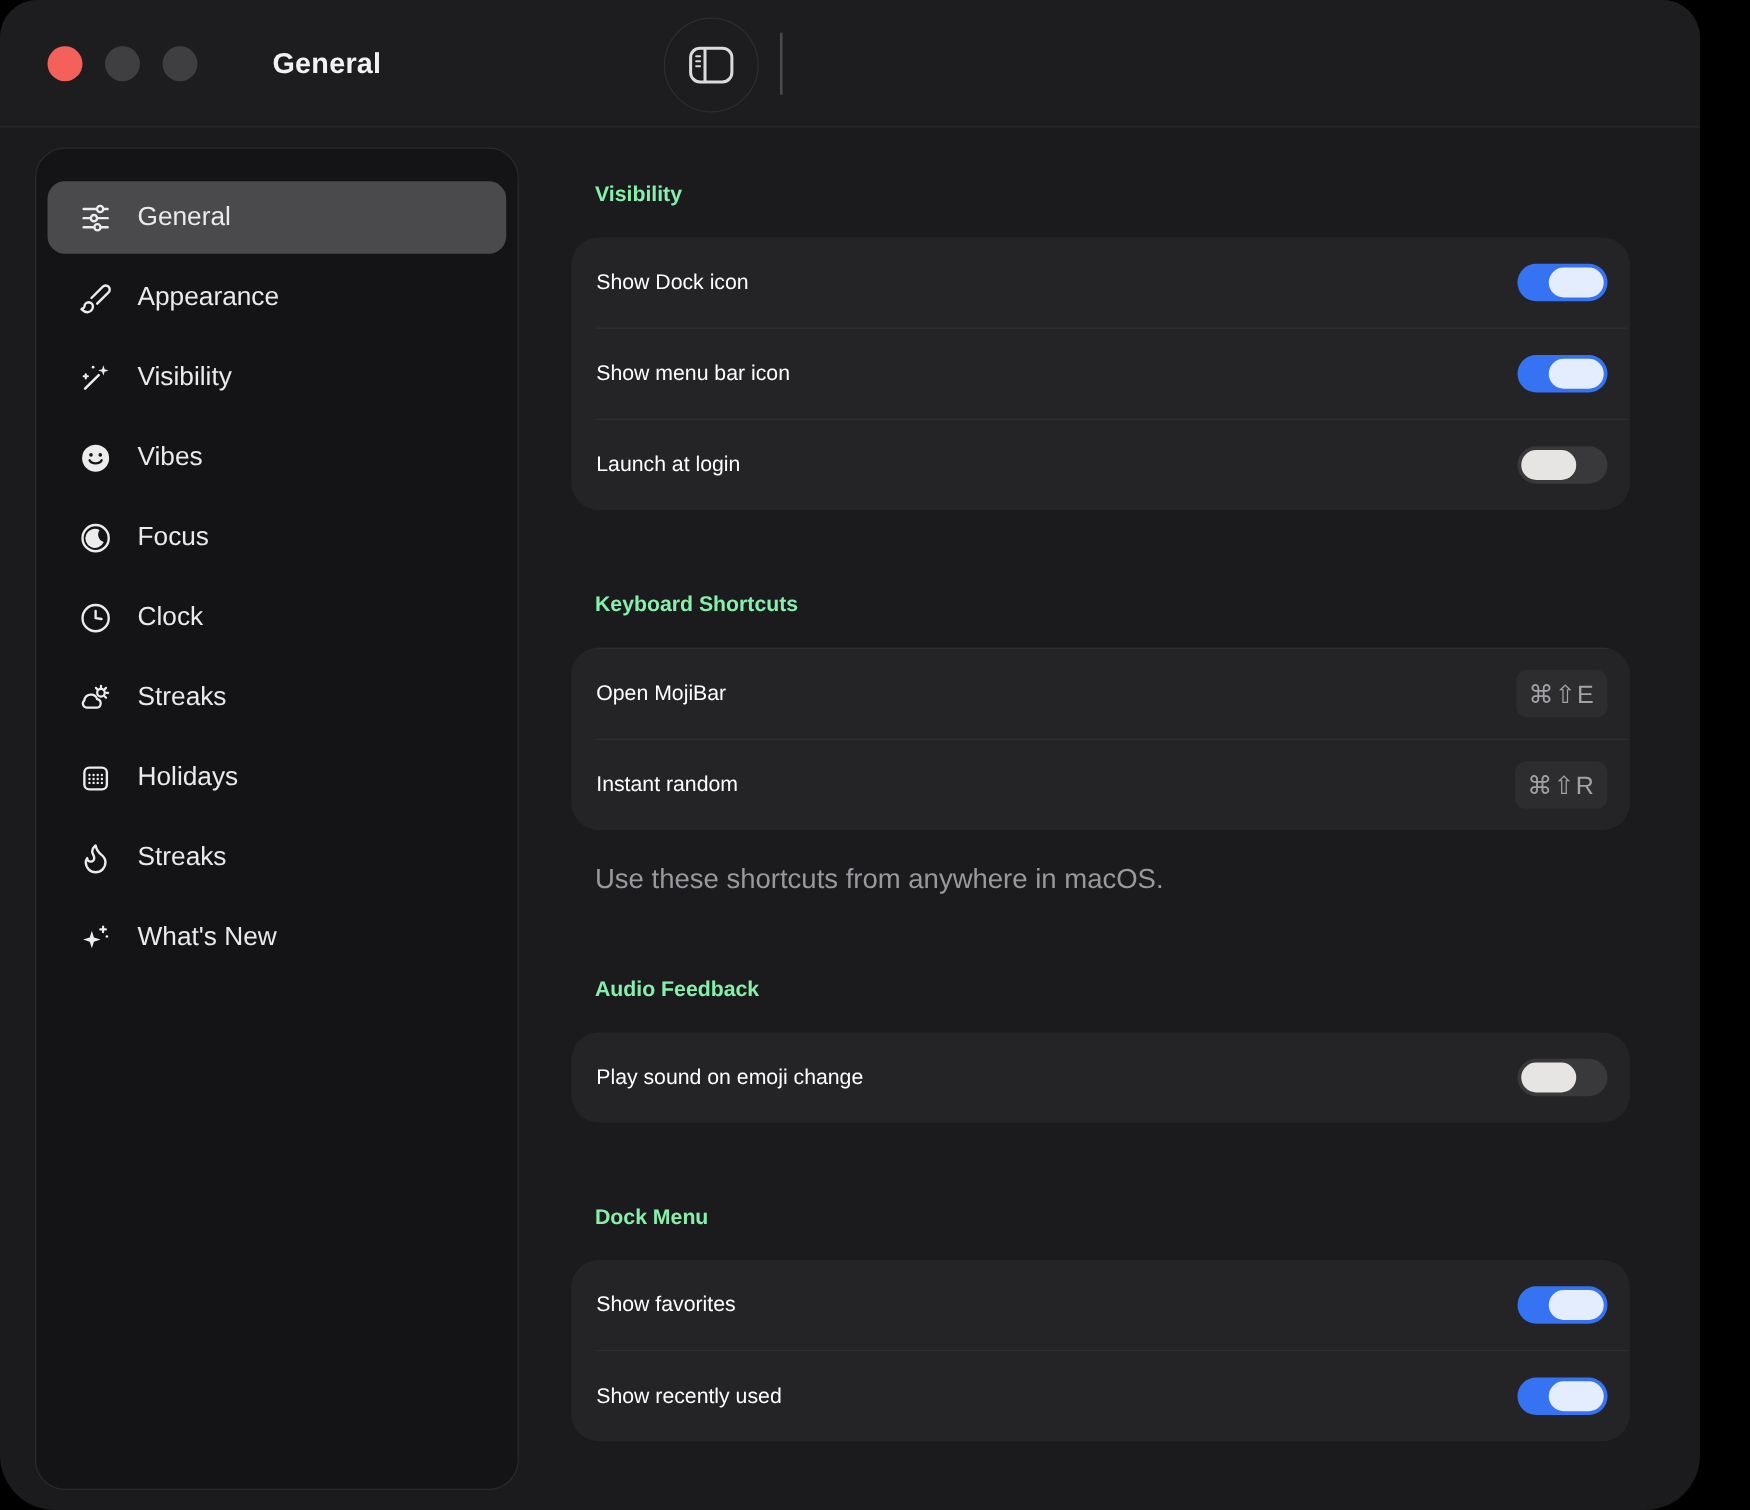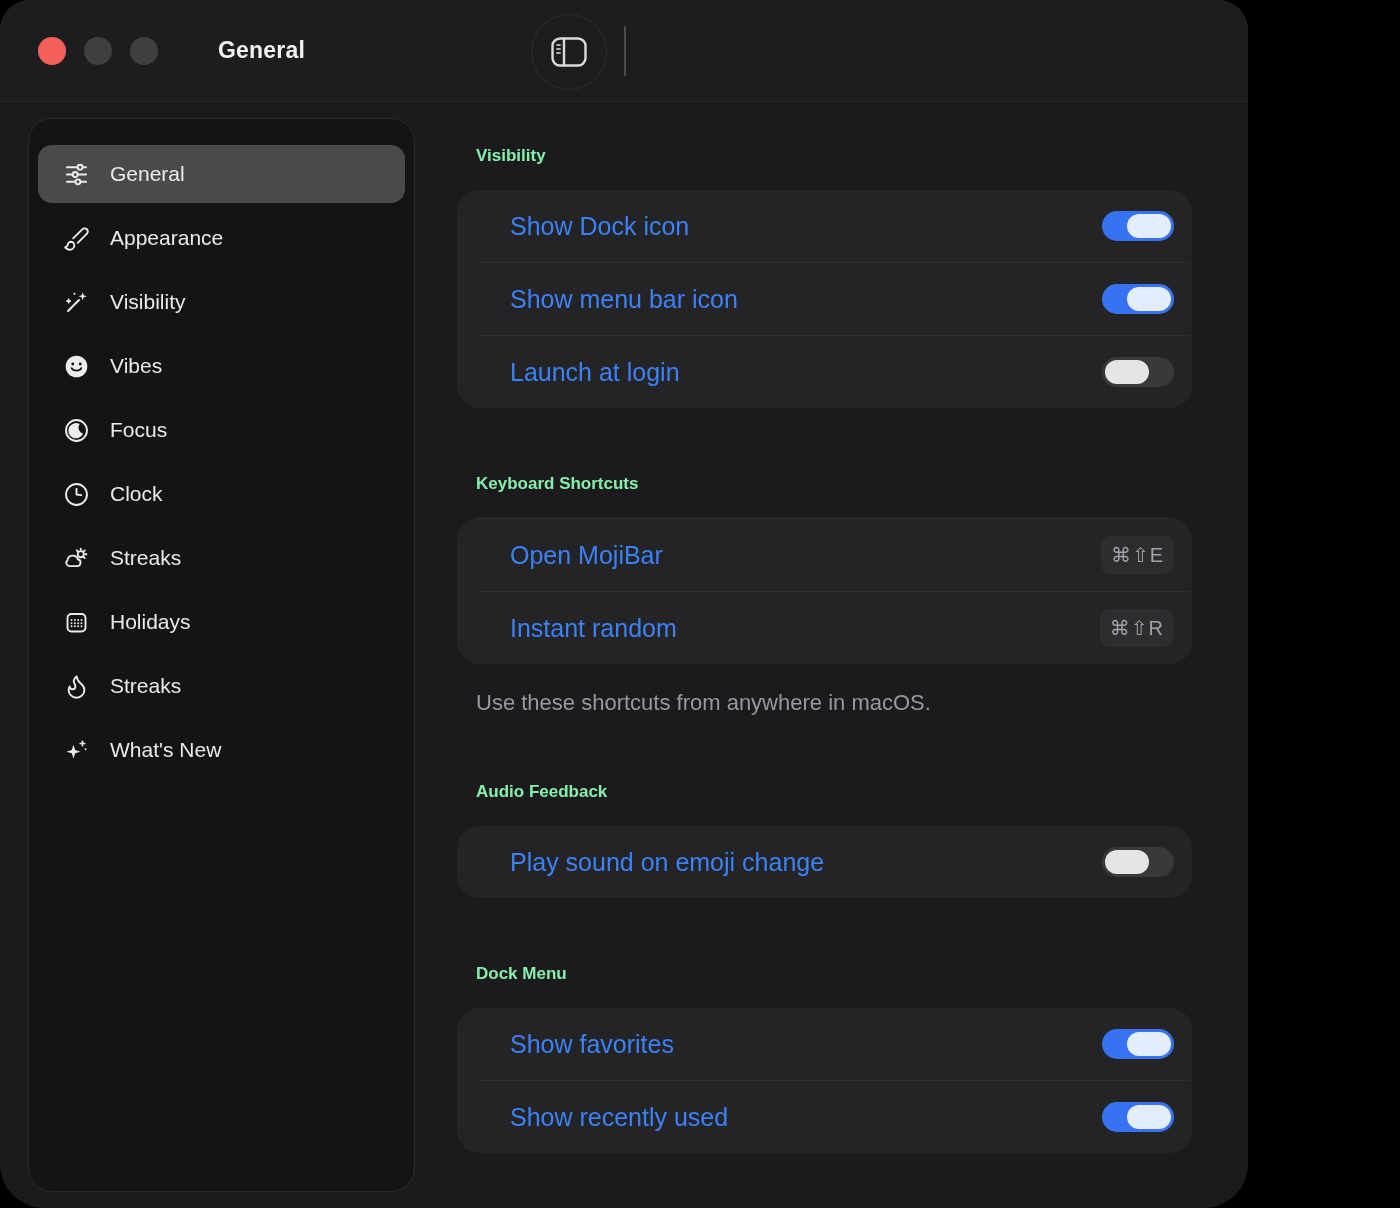--- a/index.html
+++ b/index.html
@@ -1,19 +1,19 @@
 <!DOCTYPE html>
 <html><head>
 <meta charset="utf-8">
 <style>
   * { margin:0; padding:0; box-sizing:border-box; }
   html,body { background:#000; width:1400px; height:1208px; overflow:hidden;
               font-family:"Liberation Sans","DejaVu Sans",sans-serif; }
 
-  .window{ position:relative; width:1248px; height:1208px; background:#1b1b1d;
+  .window{ position:relative; width:1360px; height:1208px; background:#1b1b1d;
            border-radius:30px 30px 44px 44px; overflow:hidden; }
 
   
   .titlebar{ position:relative; height:102px; background:#1d1d1f; border-bottom:1px solid #29292b; }
   .traffic{ position:absolute; left:38px; top:37px; display:flex; gap:18px; }
   .tl{ width:28px; height:28px; border-radius:50%; display:inline-block; }
   .tl.red{ background:#f4615a; }
   .tl.gray{ background:#3f3f41; }
   .win-title{ position:absolute; left:218px; top:0; height:101px; display:flex; align-items:center;
               font-size:23px; font-weight:700; color:#f2f2f3; letter-spacing:.2px; }
@@ -33,21 +33,21 @@
   .side-item.selected{ background:#4a4a4c; }
   .si-icon{ width:28px; display:flex; justify-content:center; align-items:center; margin-right:20px; flex:none; }
   .si-label{ font-size:21px; color:#eaeaeb; }
 
   
   .content{ flex:1; padding:44px 56px 0 42px; }
   .section{ margin-bottom:66px; }
   .section-title{ font-size:17px; font-weight:700; color:#86efac; margin:0 0 24px 19px; }
   .card{ background:#242427; border-radius:22px; overflow:hidden; }
   .row{ height:72px; display:flex; align-items:center; padding:0 18px 0 20px; }
-  .row-label{ flex:1; font-size:25px; color:#3b82f6;margin-left:33px; }
+  .row-label{ flex:1; font-size:17px; color:#ffffff; }
   .divider{ height:1px; background:#2f2f32; margin:0 2px 0 20px; }
   .footnote{ font-size:22px; color:#98989d; margin:26px 0 0 19px; }
 
   
   .toggle{ width:72px; height:30px; border-radius:15px; position:relative; flex:none; cursor:pointer; }
   .toggle.on{ background:#3673f2; }
   .toggle.off{ background:#39393c; }
   .toggle .knob{ position:absolute; top:3px; width:44px; height:24px; border-radius:12px; }
   .toggle.on .knob{ right:3px; background:#e3edfd; }
   .toggle.off .knob{ left:3px; background:#e6e5e3; }

